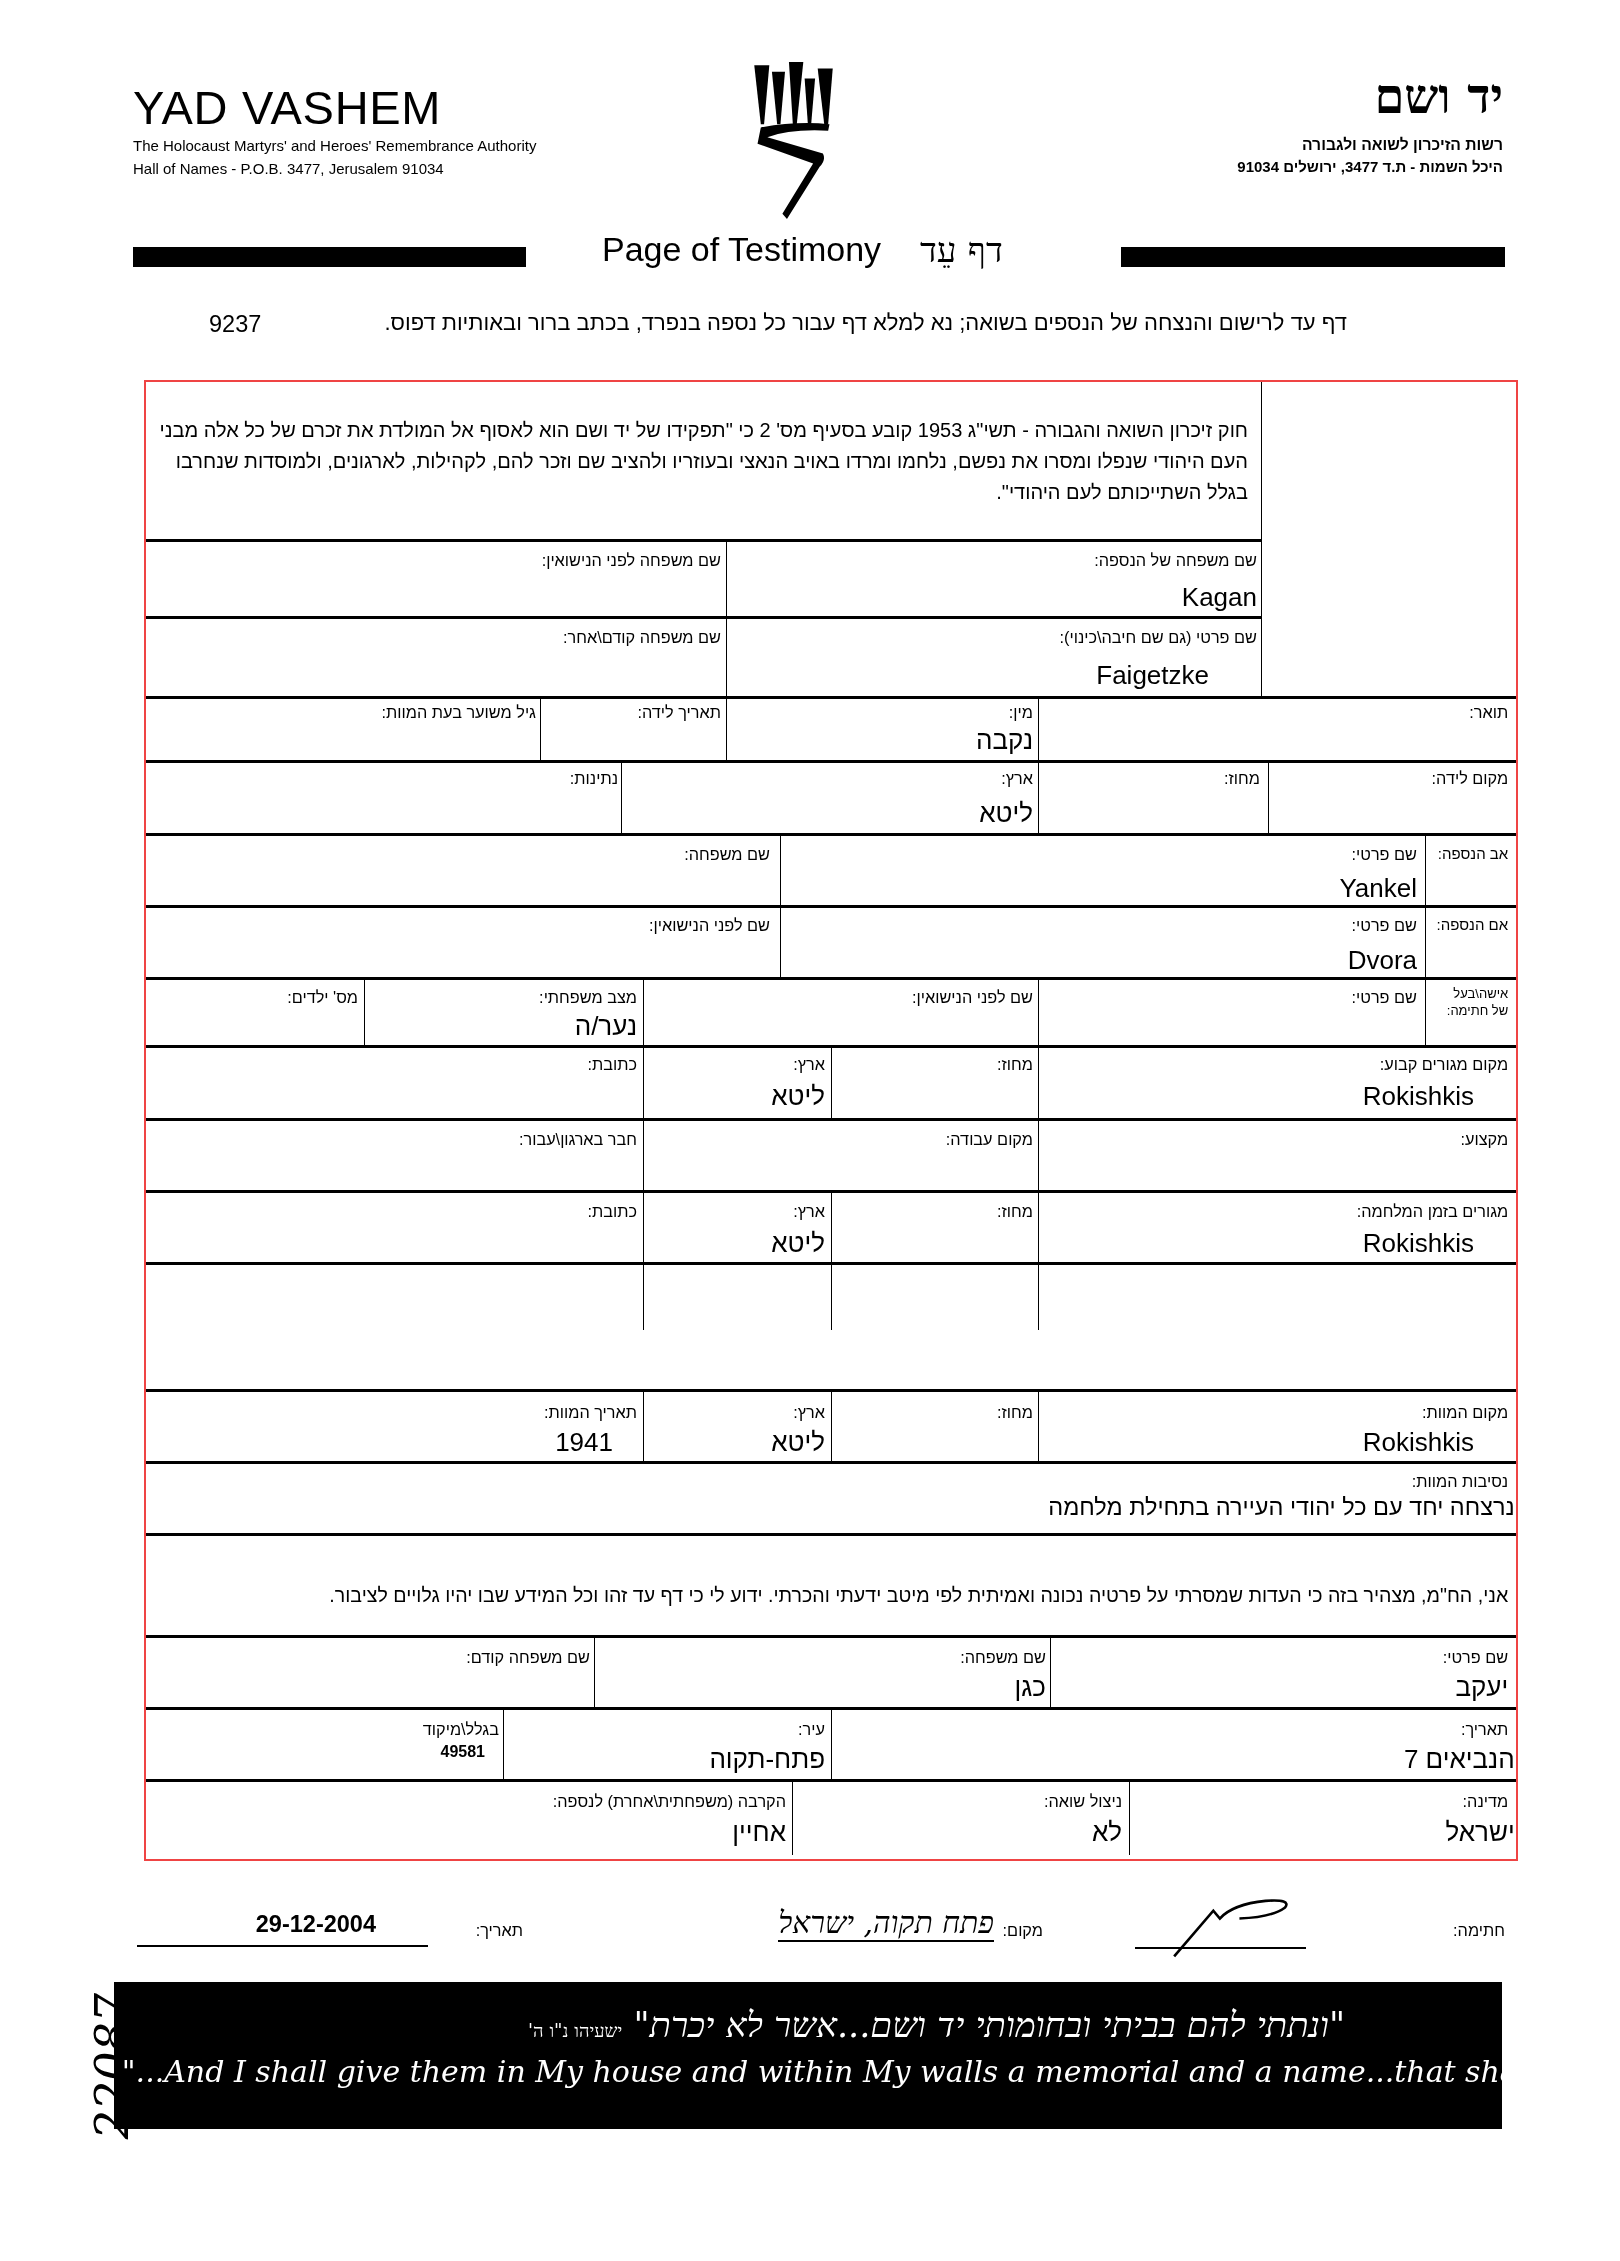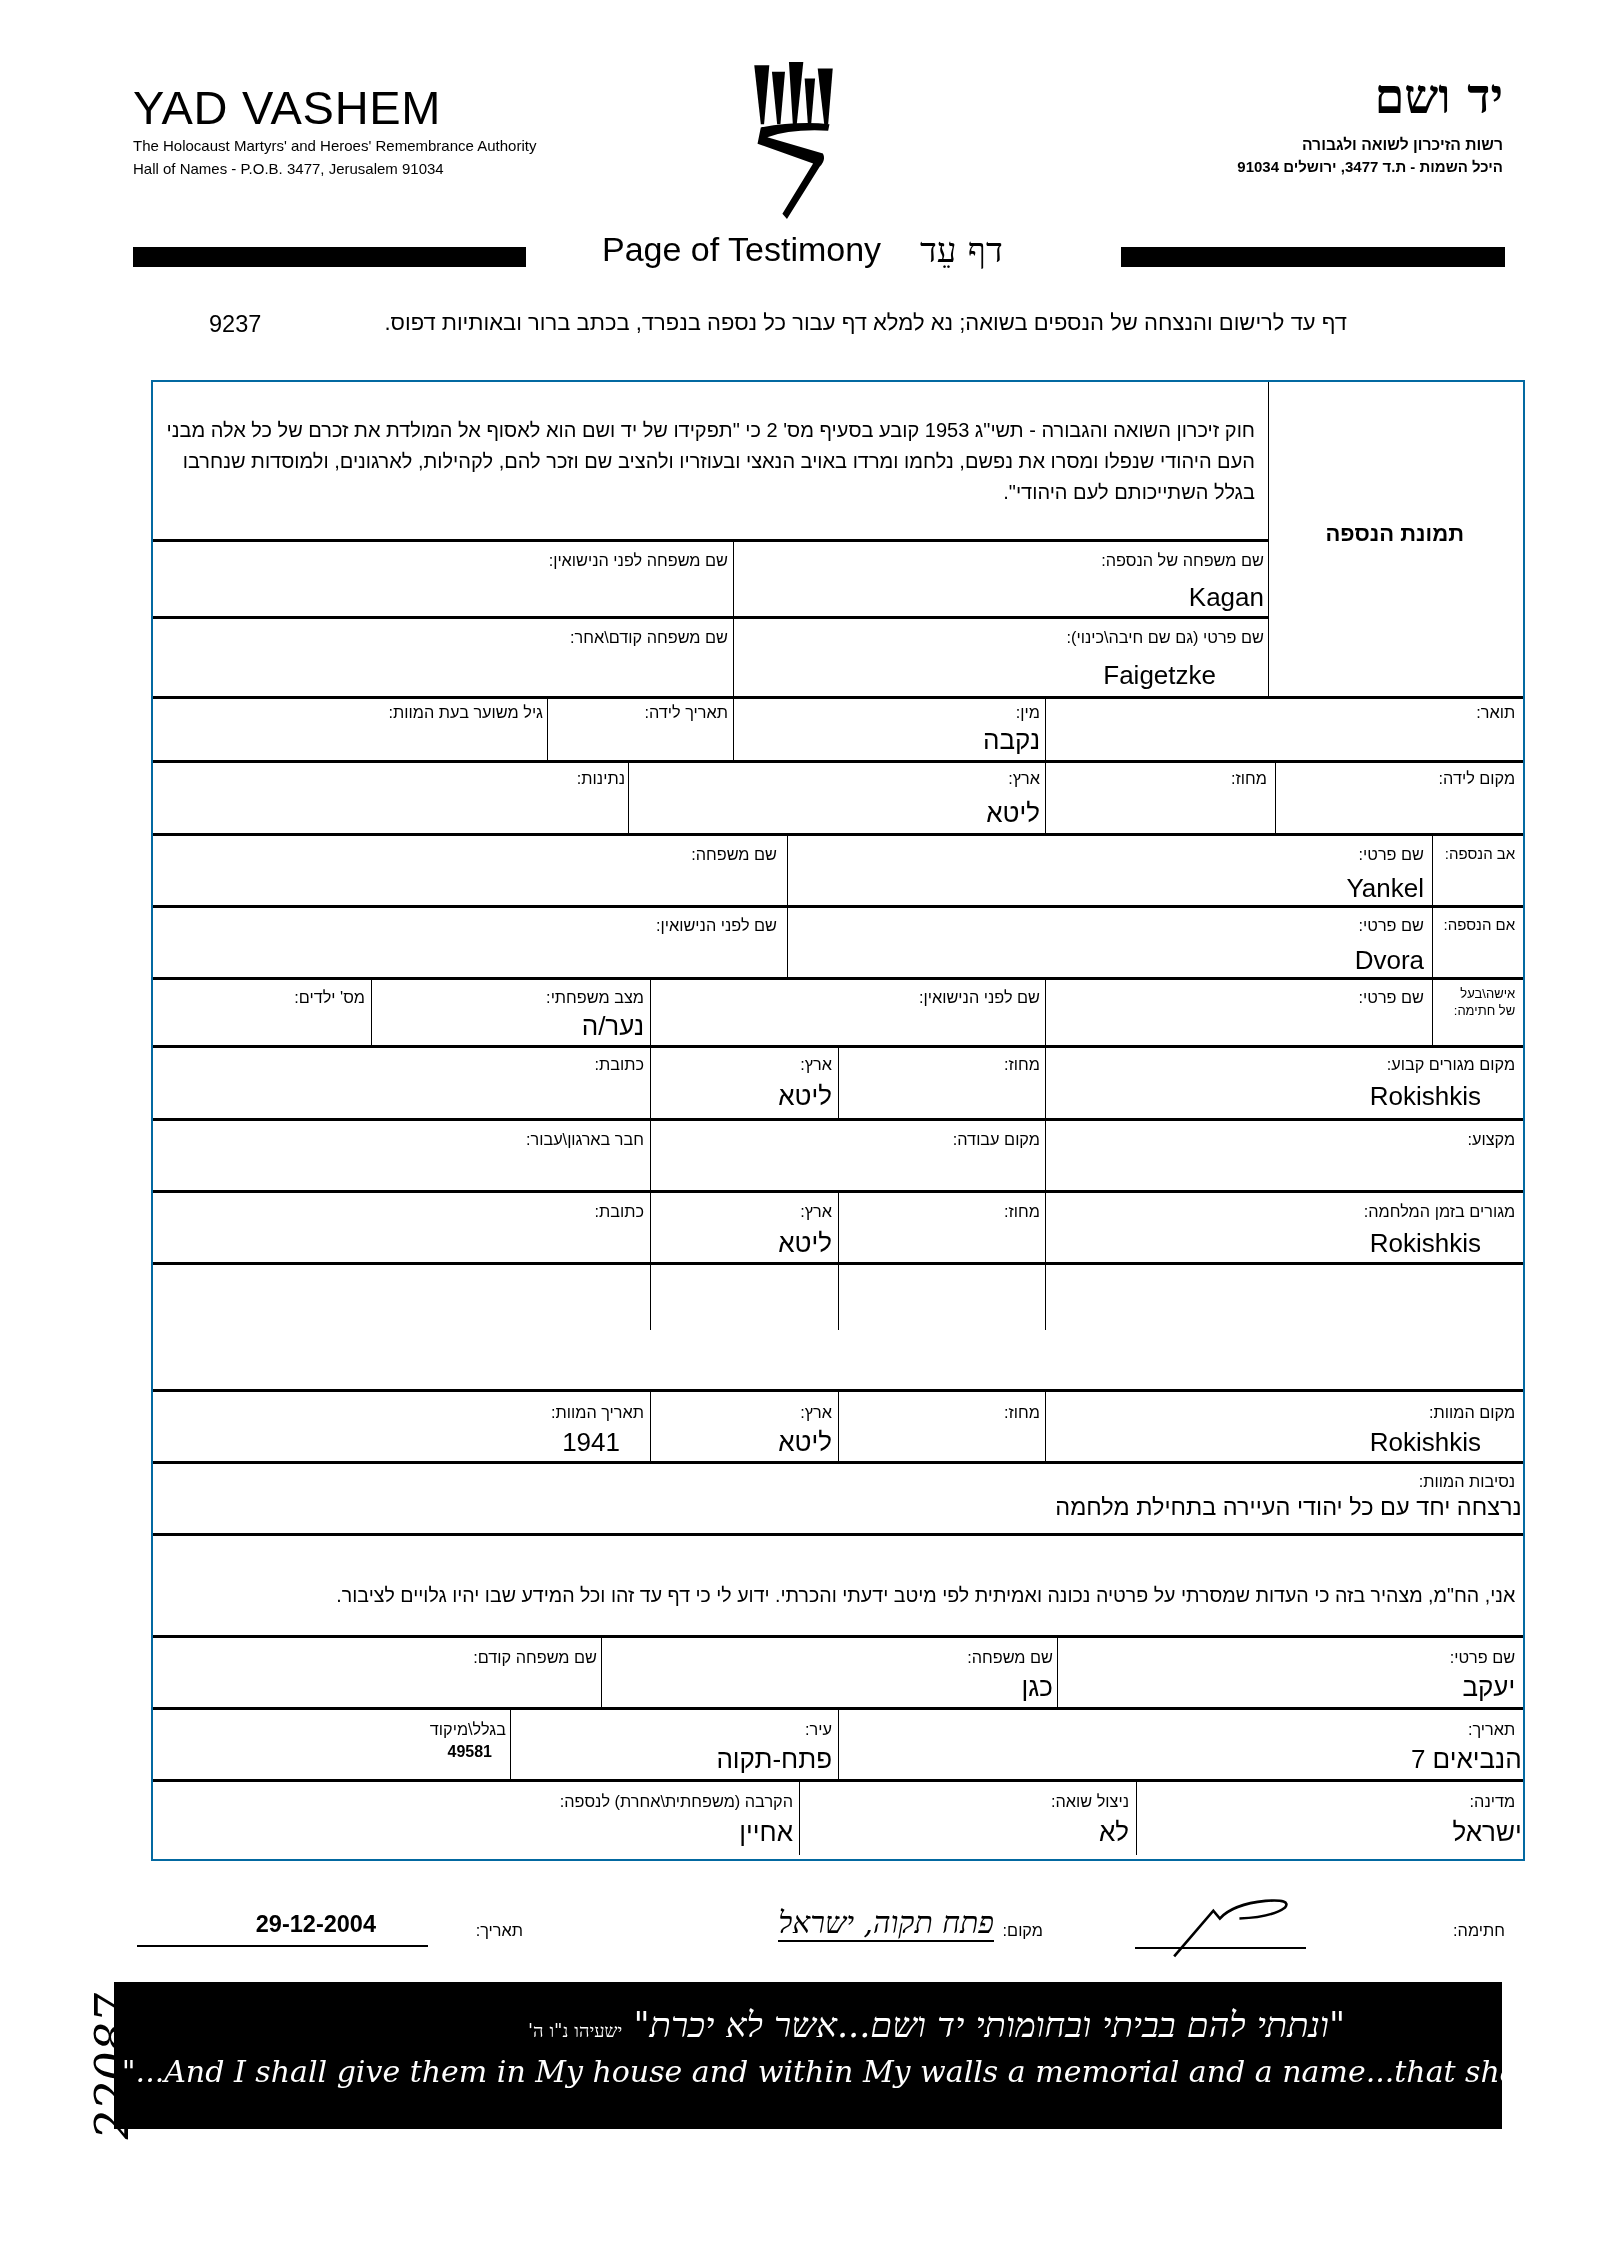--- a/index.html
+++ b/index.html
@@ -9,21 +9,21 @@
   .en-title { left:133px; top:84px; font-size:47px; letter-spacing:0.7px; line-height:1; }
   .en-sub { left:133px; font-size:15px; line-height:1.2; }
   .he-title { right:118px; top:72px; font-size:48px; font-family:"DejaVu Serif", serif; font-weight:bold; direction:rtl; line-height:1; }
   .he-sub { right:118px; font-size:15.7px; font-weight:bold; direction:rtl; }
   .logo { left:751px; top:62px; width:85px; height:157px; }
   .bar { background:#000; height:19.6px; top:247px; }
   .pot-title { left:602px; top:230px; font-size:34px; white-space:nowrap; }
   .pot-he { left:920px; top:230px; font-size:35px; font-family:"DejaVu Serif", serif; direction:rtl; }
   .instr { left:209px; right:274px; top:310px; font-size:22px; direction:rtl; text-align:right; white-space:nowrap; }
   .instr-num { left:209px; top:311px; font-size:23.5px; }
-  .form { left:151px; top:380px; width:1370px; height:1477px; border:2px solid #0369a1; }
+  .form { left:144px; top:380px; width:1370px; height:1477px; border:2px solid #ef4444; }
   .hl { position:absolute; height:0; border-top:3.3px solid #000; }
   .vl { position:absolute; width:0; border-left:1.3px solid #000; }
   .lbl { position:absolute; font-size:16.3px; direction:rtl; text-align:right; white-space:nowrap; }
   .val { position:absolute; font-size:26px; direction:rtl; text-align:left; white-space:nowrap; }
   .val-en { position:absolute; font-size:26px; white-space:nowrap; }
   .law { position:absolute; right:13px; left:13px; top:33px; font-size:20px; direction:rtl; text-align:right; line-height:1.55; }
   .photo-lbl { position:absolute; font-size:22px; font-weight:bold; direction:rtl; }
   .quote-box { left:114px; top:1982px; width:1388px; height:147px; background:#000; color:#fff; }
   .quote-he { position:absolute; right:157px; top:23px; font-size:35px; font-family:"DejaVu Serif", serif; direction:rtl; font-style:italic; }
   .quote-en { position:absolute; left:7.8px; top:72px; font-size:30px; font-family:"DejaVu Serif", serif; font-style:italic; white-space:nowrap; }
@@ -58,23 +58,20 @@
 
 <div class="abs instr" style="left:287px;right:274px">דף עד לרישום והנצחה של הנספים בשואה; נא למלא דף עבור כל נספה בנפרד, בכתב ברור ובאותיות דפוס.</div>
 <div class="abs instr-num">9237</div>
 
 <div class="abs form">
 
   <div style="position:absolute;left:0;top:0;width:1115px;height:157px">
     <div class="law">חוק זיכרון השואה והגבורה - תשי"ג 1953 קובע בסעיף מס' 2 כי "תפקידו של יד ושם הוא לאסוף אל המולדת את זכרם של כל אלה מבני העם היהודי שנפלו ומסרו את נפשם, נלחמו ומרדו באויב הנאצי ובעוזריו ולהציב שם וזכר להם, לקהילות, לארגונים, ולמוסדות שנחרבו בגלל השתייכותם לעם היהודי".</div>
   </div>
   <div class="vl" style="left:1115px;top:0;height:314px"></div>
-  <div style="position:absolute;left:1117px;top:0;width:253px;height:314px">
-    <div class="photo-lbl" style="right:59px;top:139px">תמונת הנספה</div>
-  </div>
 
   <div class="hl" style="left:0;width:1115px;top:157px"></div>
 
   <div class="vl" style="left:580px;top:157px;height:157px"></div>
   <div class="lbl" style="right:259px;top:169px">שם משפחה של הנספה:</div>
   <div class="val-en" style="right:259px;top:200px">Kagan</div>
   <div class="lbl" style="right:795px;top:169px">שם משפחה לפני הנישואין:</div>
   <div class="val" style="right:795px;top:200px;min-width:261px;height:29px"></div>
 
   <div class="hl" style="left:0;width:1115px;top:234px"></div>

